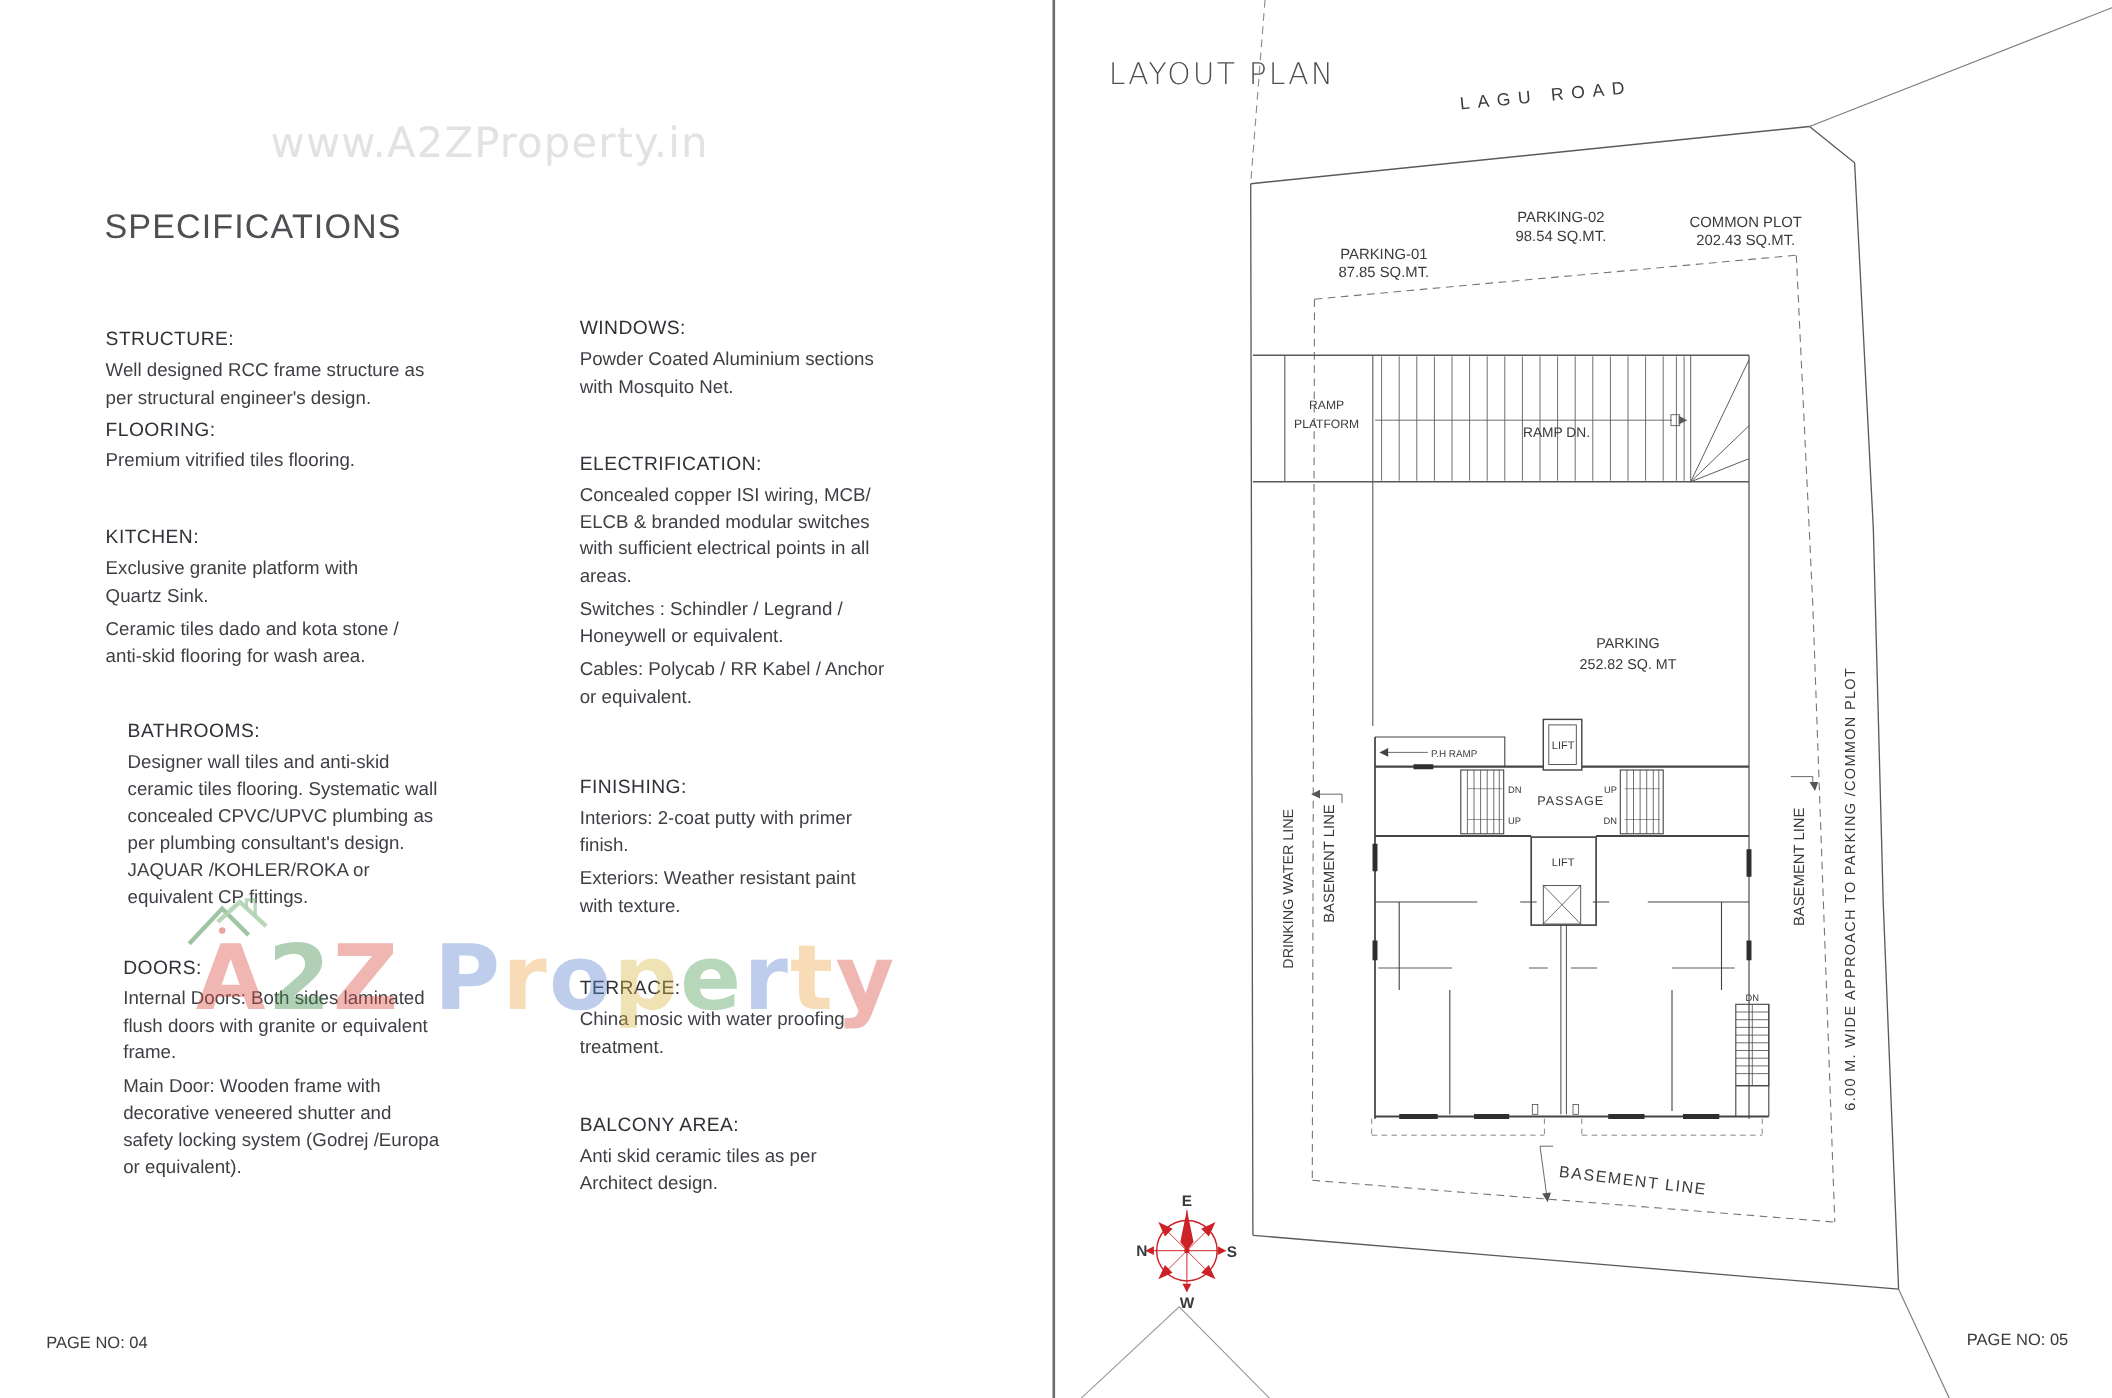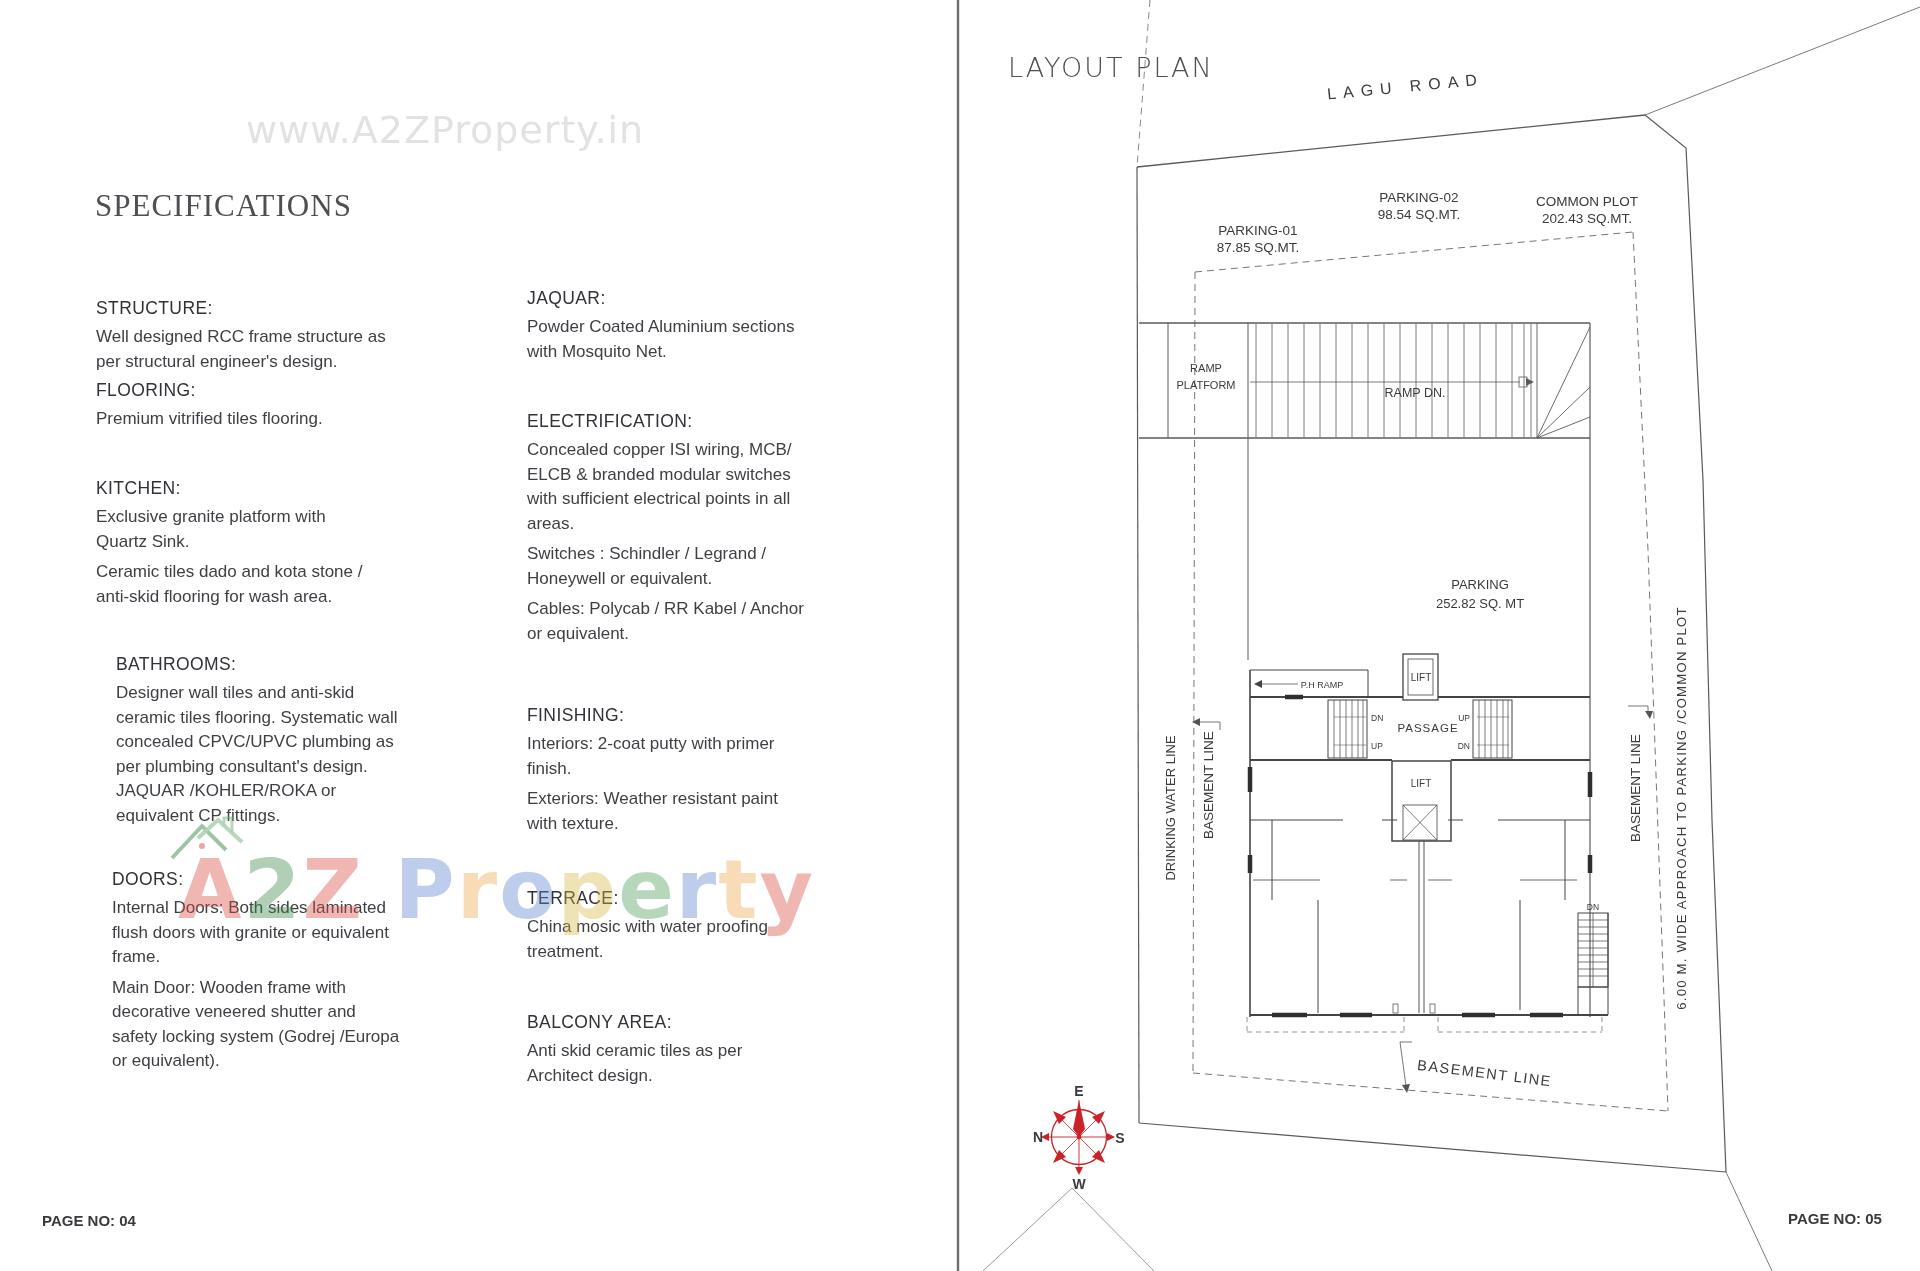--- a/index.html
+++ b/index.html
@@ -2,26 +2,26 @@
 <html><head>
 <meta charset="utf-8">
 <style>
   html,body{margin:0;padding:0;background:#ffffff;}
   .canvas{position:relative;width:1920px;height:1271px;background:#ffffff;overflow:hidden;
           font-family:"Liberation Sans",sans-serif;color:#3e3f44;}
   
   .wm-url{position:absolute;left:246px;top:108px;font-size:38px;letter-spacing:1px;
           color:#e2e2e2;font-family:"DejaVu Sans",sans-serif;}
   .spec-title{position:absolute;left:95px;top:188px;font-size:31px;font-weight:200;
-          letter-spacing:1px;color:#4f4f53;font-family:Liberation Serif, serif;}
+          letter-spacing:1px;color:#4f4f53;font-family:Liberation Sans, sans-serif;}
   .spec-col{position:absolute;top:0;width:345px;height:1271px;}
   .spec-section{position:absolute;left:0;width:345px;}
   .spec-heading{font-size:17.5px;color:#313237;letter-spacing:.4px;margin-bottom:7px;line-height:20px;}
   .spec-para{font-size:17px;line-height:24.5px;color:#3e3f44;white-space:pre-line;margin-bottom:6px;}
-  .page-no{position:absolute;font-size:15px;color:#3a3a3e;font-weight:bold;}
+  .page-no{position:absolute;font-size:15px;color:#3a3a3e;}
   .page-no.pn-left{left:42px;top:1212px;}
   .page-no.pn-right{left:1788px;top:1210px;text-align:right;}
   
   .wm-brand{position:absolute;left:138px;top:842px;font-size:82px;font-weight:bold;
             font-family:"DejaVu Sans",sans-serif;opacity:.4;letter-spacing:2px;white-space:nowrap;margin-left:40px;}
   .wm-brand span{display:inline-block;}
   .wm-house{position:absolute;left:168px;top:812px;opacity:.55;}
   
   .plan-title{position:absolute;left:1008px;top:52px;font-size:27px;font-weight:200;
           letter-spacing:2px;color:#4f4f53;font-family:"DejaVu Sans",sans-serif;}
@@ -68,21 +68,21 @@
 flush doors with granite or equivalent
 frame.</div>
         <div class="spec-para">Main Door: Wooden frame with
 decorative veneered shutter and
 safety locking system (Godrej /Europa
 or equivalent).</div>
       </div>
     </div>
   <div class="spec-col" style="left: 527px;">
       <div class="spec-section" style="top: 288px;">
-        <div class="spec-heading">JAQUAR:</div>
+        <div class="spec-heading">WINDOWS:</div>
         <div class="spec-para">Powder Coated Aluminium sections
 with Mosquito Net.</div>
       </div>
       <div class="spec-section" style="top: 411px;">
         <div class="spec-heading">ELECTRIFICATION:</div>
         <div class="spec-para">Concealed copper ISI wiring, MCB/
 ELCB &amp; branded modular  switches
 with sufficient electrical points in all
 areas.</div>
         <div class="spec-para">Switches : Schindler / Legrand /

